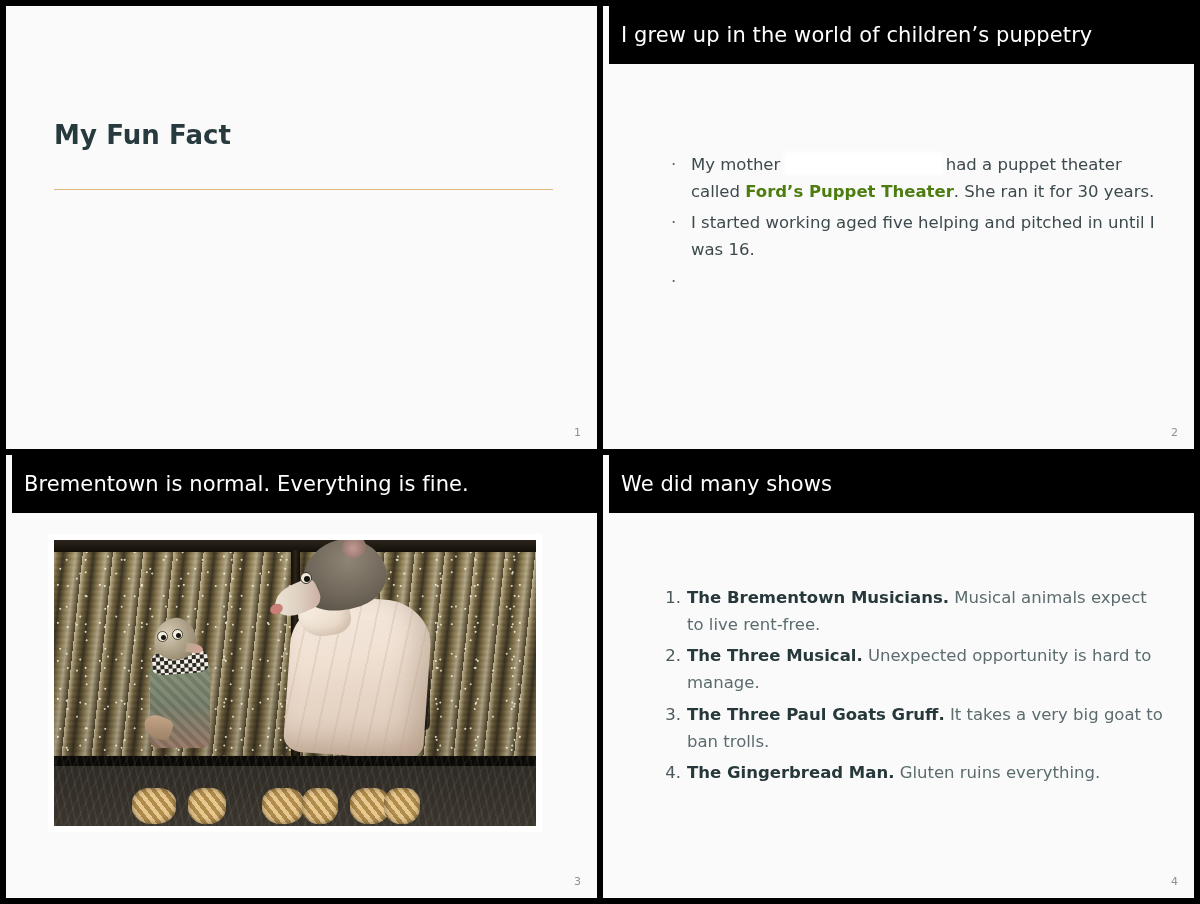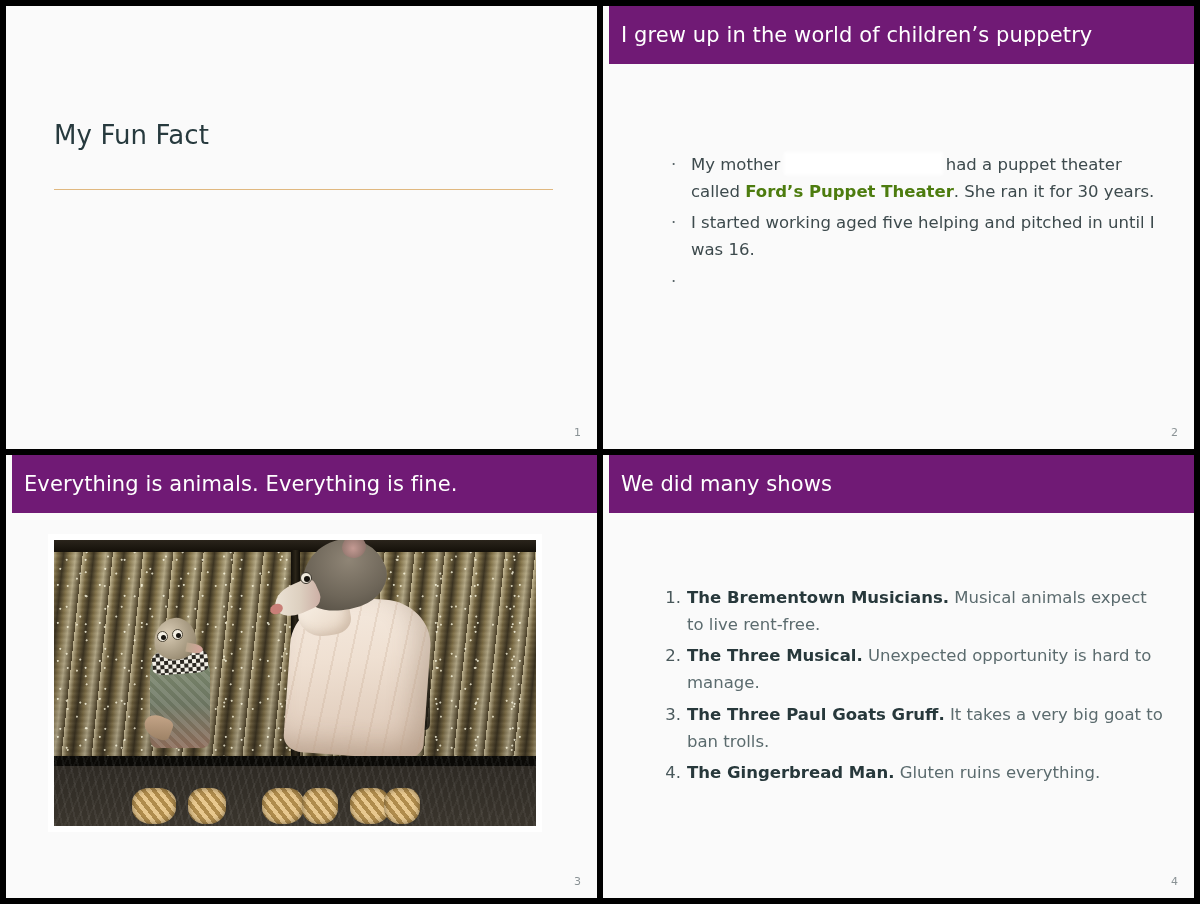--- a/index.html
+++ b/index.html
@@ -49,21 +49,21 @@
     left: 48px;
     top: 0;
     right: 44px;
     bottom: 0;
   }
   .deck-title {
     position: absolute;
     top: 114px;
     left: 0;
     font-size: 26px;
-    font-weight: 400;
+    font-weight: 700;
     color: #273a3e;
     letter-spacing: 0.1px;
     line-height: 1.2;
   }
   .title-rule {
     position: absolute;
     top: 183px;
     left: 0;
     right: 0;
     height: 1px;
@@ -92,21 +92,21 @@
     line-height: 1.0;
   }
 
   
   .slide-header {
     position: absolute;
     left: 6px;
     top: 0;
     right: 0;
     height: 58px;
-    background: #701a75;
+    background: #000000;
   }
   .slide-header-title {
     position: absolute;
     left: 12px;
     top: 50%;
     transform: translateY(-50%);
     font-size: 21px;
     font-weight: 400;
     color: #ffffff;
     white-space: nowrap;
@@ -495,21 +495,21 @@
 
         </ul>
       </div>
       <div class="page-number">2</div>
     </div>
   </div>
 
   <div class="slide col-left row-bottom">
     <div class="slide-canvas">
       <div class="slide-header">
-        <div class="slide-header-title">Everything is animals. Everything is fine.</div>
+        <div class="slide-header-title">Brementown is normal. Everything is fine.</div>
       </div>
       <div class="slide-body">
         <div class="photo-frame">
           <div class="photo">
             <div class="curtain"></div>
             <div class="curtain-sparkle"></div>
             <div class="stage-top-bar"></div>
             <div class="stage-center-post"></div>
 
             <div class="puppet-small">

